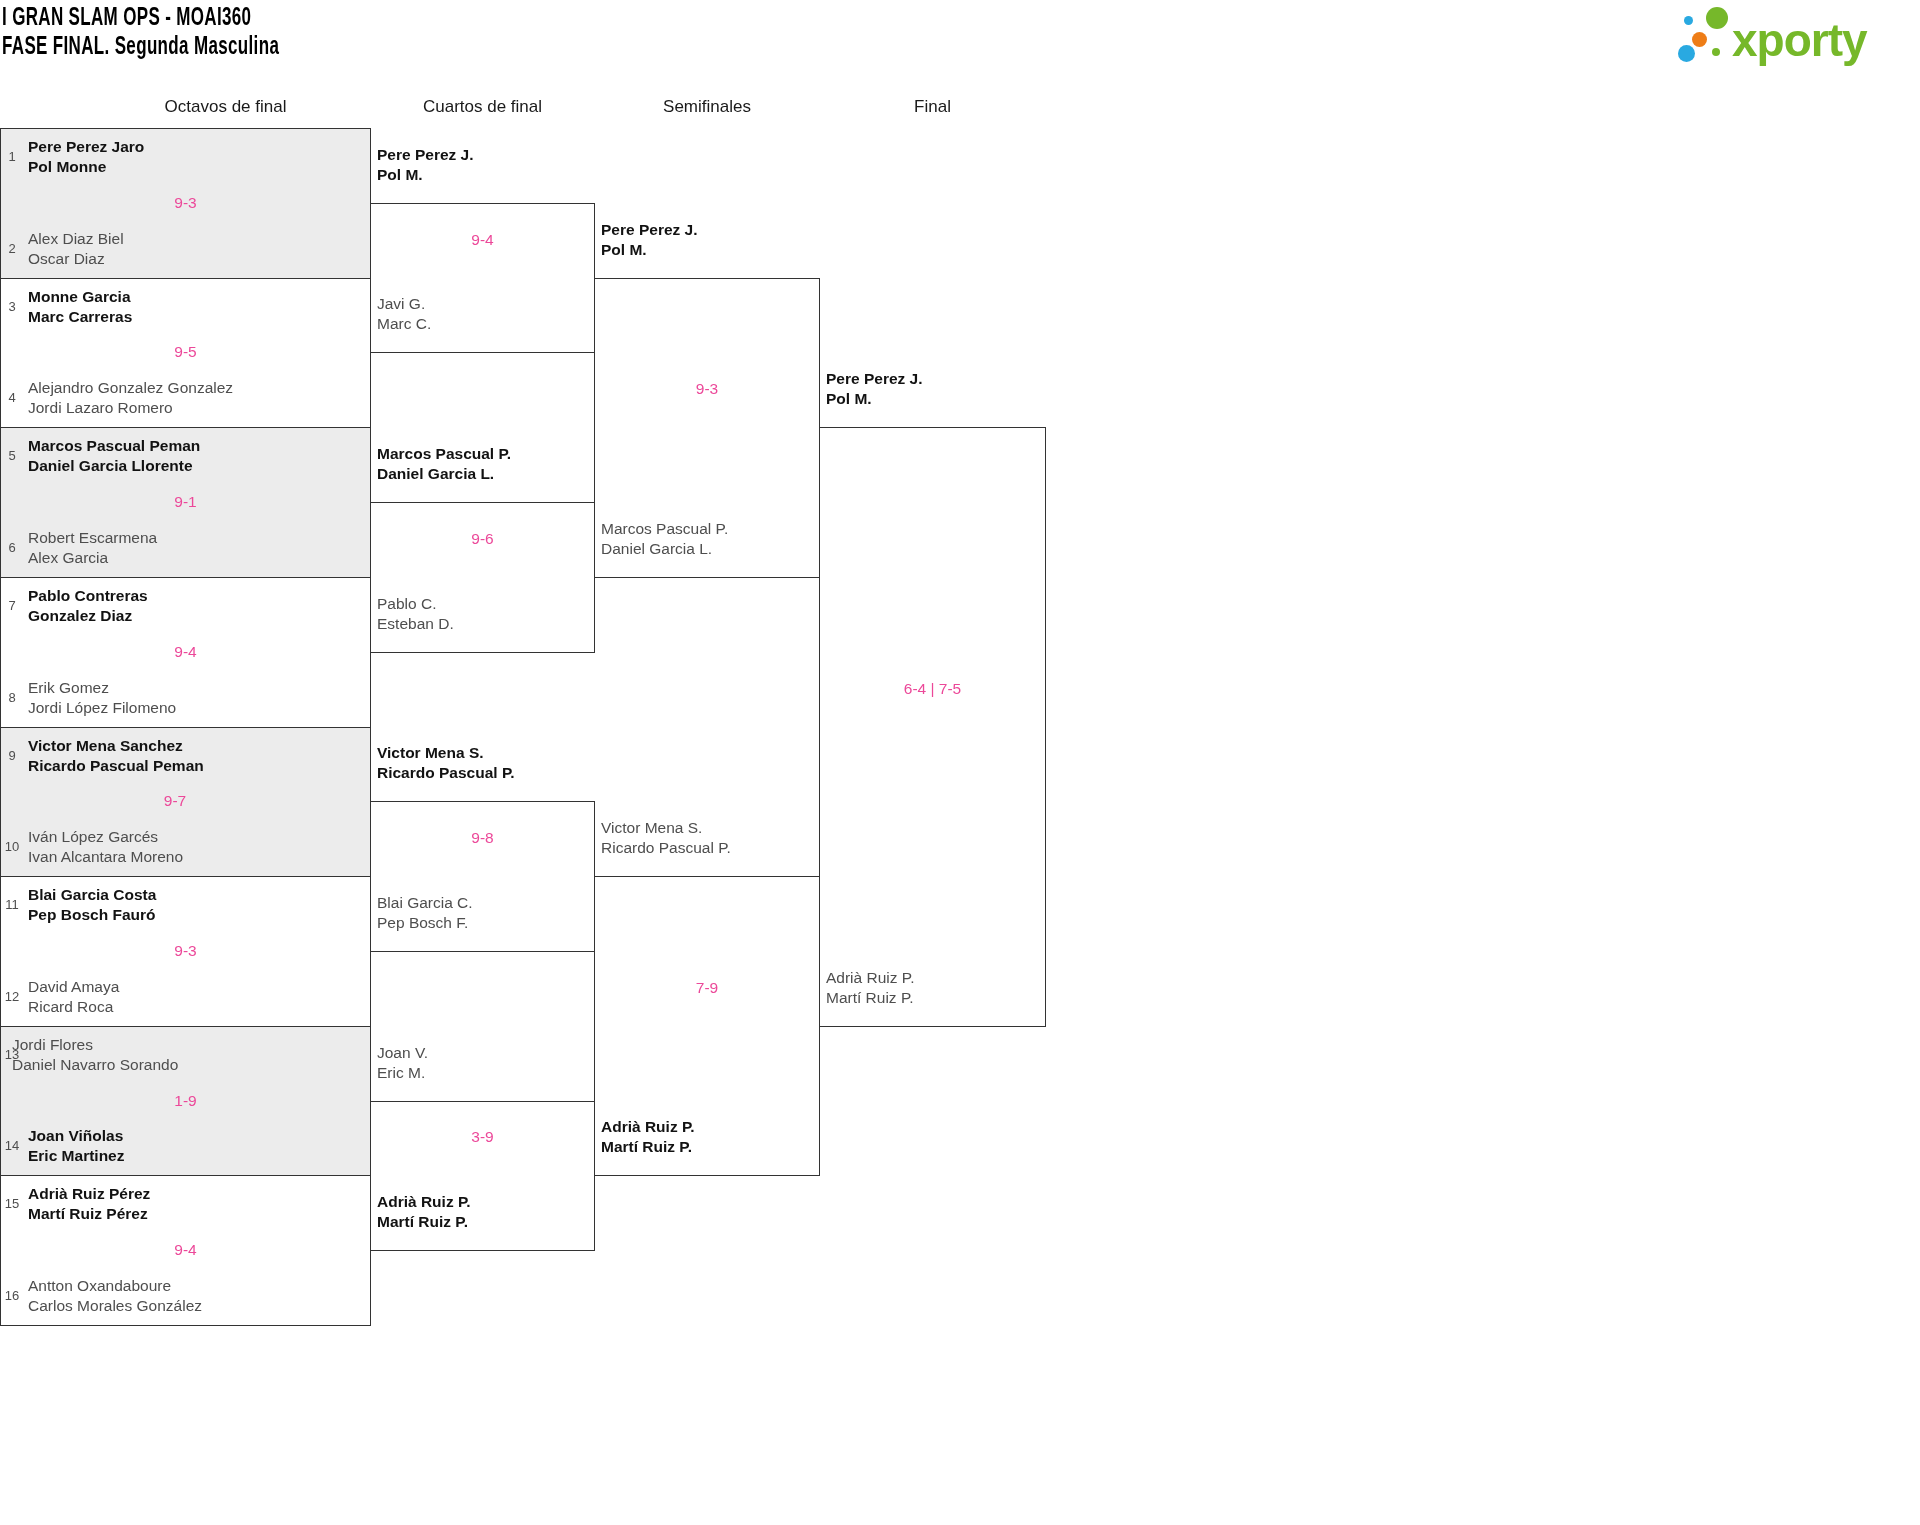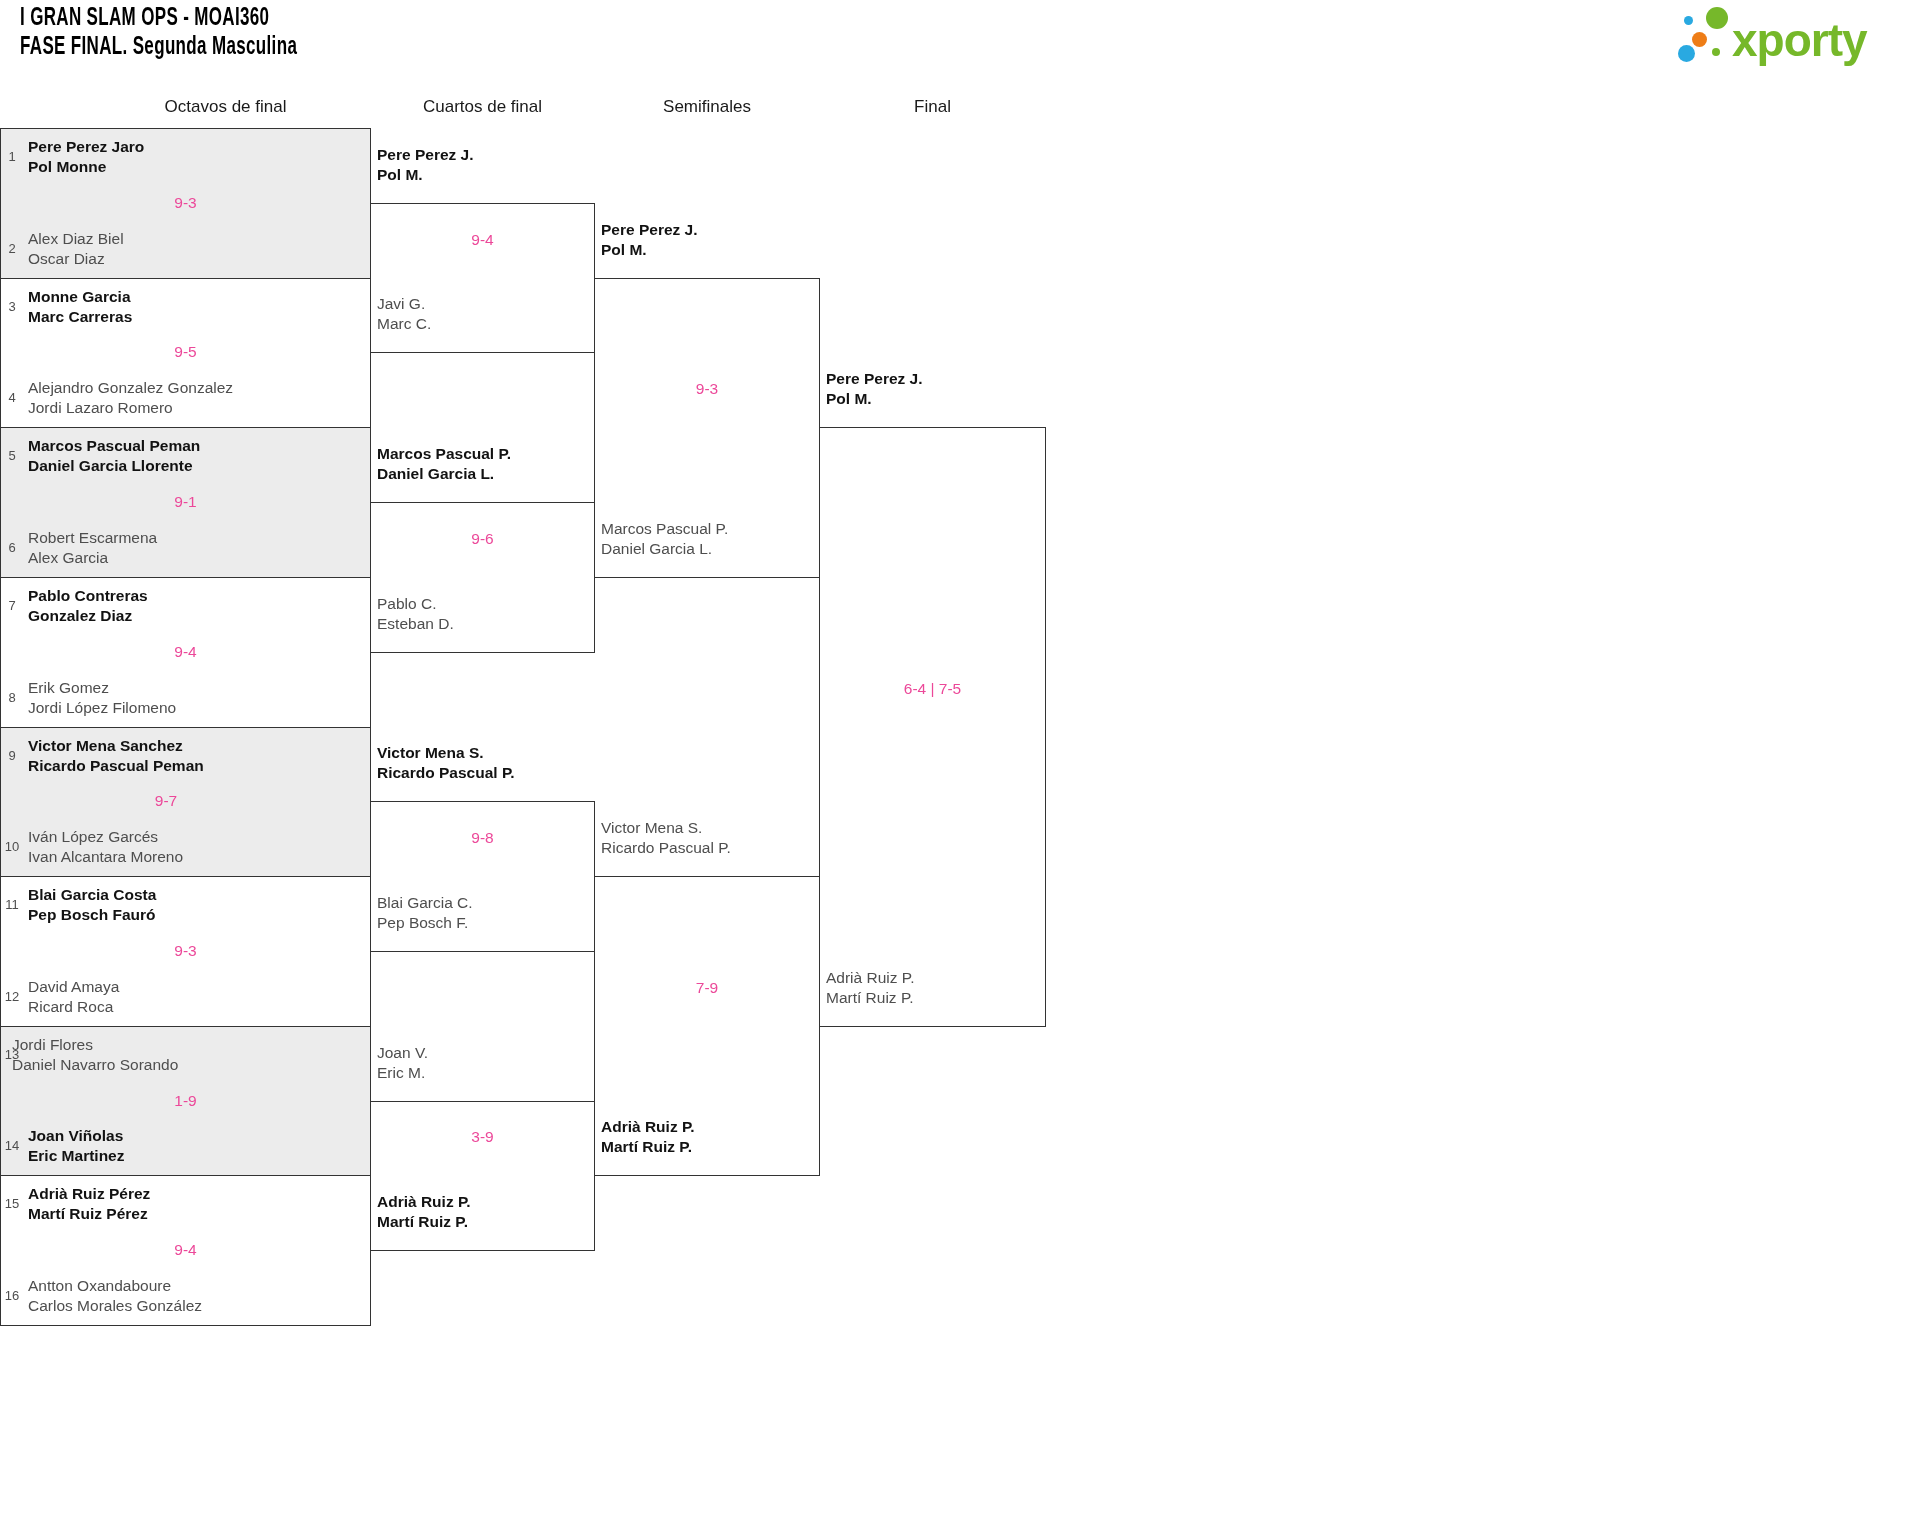--- a/index.html
+++ b/index.html
@@ -1,20 +1,20 @@
 <!DOCTYPE html>
 <html style="--logo-green: #76b82a; --logo-blue: #29a9e1; --logo-orange: #ee7d17;"><head>
 <meta charset="utf-8">
 <style>
   html,body{margin:0;padding:0;background:#fff;}
   .page{position:relative;width:1920px;height:1525px;background:#ffffff;overflow:hidden;
         font-family:"Liberation Sans",sans-serif;color:#111;}
   .abs{position:absolute;}
   
-  .title{position:absolute;left:2px;top:2px;margin-left:18px;}
+  .title{position:absolute;left:2px;top:2px;}
   .title-line{font-weight:700;font-size:25px;line-height:29px;white-space:nowrap;
               transform:scaleX(0.68);transform-origin:0 0;color:#000;letter-spacing:0.5px;}
   
   .round-header{position:absolute;top:96px;font-size:17px;line-height:22px;text-align:center;
                 color:#1a1a1a;font-weight:500;}
   
   .obox{box-sizing:border-box;border:1px solid #333;}
   .oshaded{background:#ececec;}
   .owhite{background:#ffffff;}
   .rbox{box-sizing:border-box;border:1px solid #333;background:transparent;}
@@ -115,21 +115,21 @@
       <div class="abs seed" style="left:0px;top:687.5px">8</div>
       <div class="abs team" style="left:28px;top:677.5px">
         <div>Erik Gomez</div>
         <div>Jordi López Filomeno</div>
       </div>
       <div class="abs seed" style="left:0px;top:745.5px">9</div>
       <div class="abs team w" style="left:28px;top:735.5px">
         <div>Victor Mena Sanchez</div>
         <div>Ricardo Pascual Peman</div>
       </div>
-      <div class="abs score" style="left:7px;top:791.3125px;width:318px">9-7</div>
+      <div class="abs score" style="left:16px;top:791.3125px;width:318px">9-7</div>
       <div class="abs seed" style="left:0px;top:837.125px">10</div>
       <div class="abs team" style="left:28px;top:827.125px">
         <div>Iván López Garcés</div>
         <div>Ivan Alcantara Moreno</div>
       </div>
       <div class="abs seed" style="left:0px;top:895.125px">11</div>
       <div class="abs team w" style="left:28px;top:885.125px">
         <div>Blai Garcia Costa</div>
         <div>Pep Bosch Fauró</div>
       </div>

